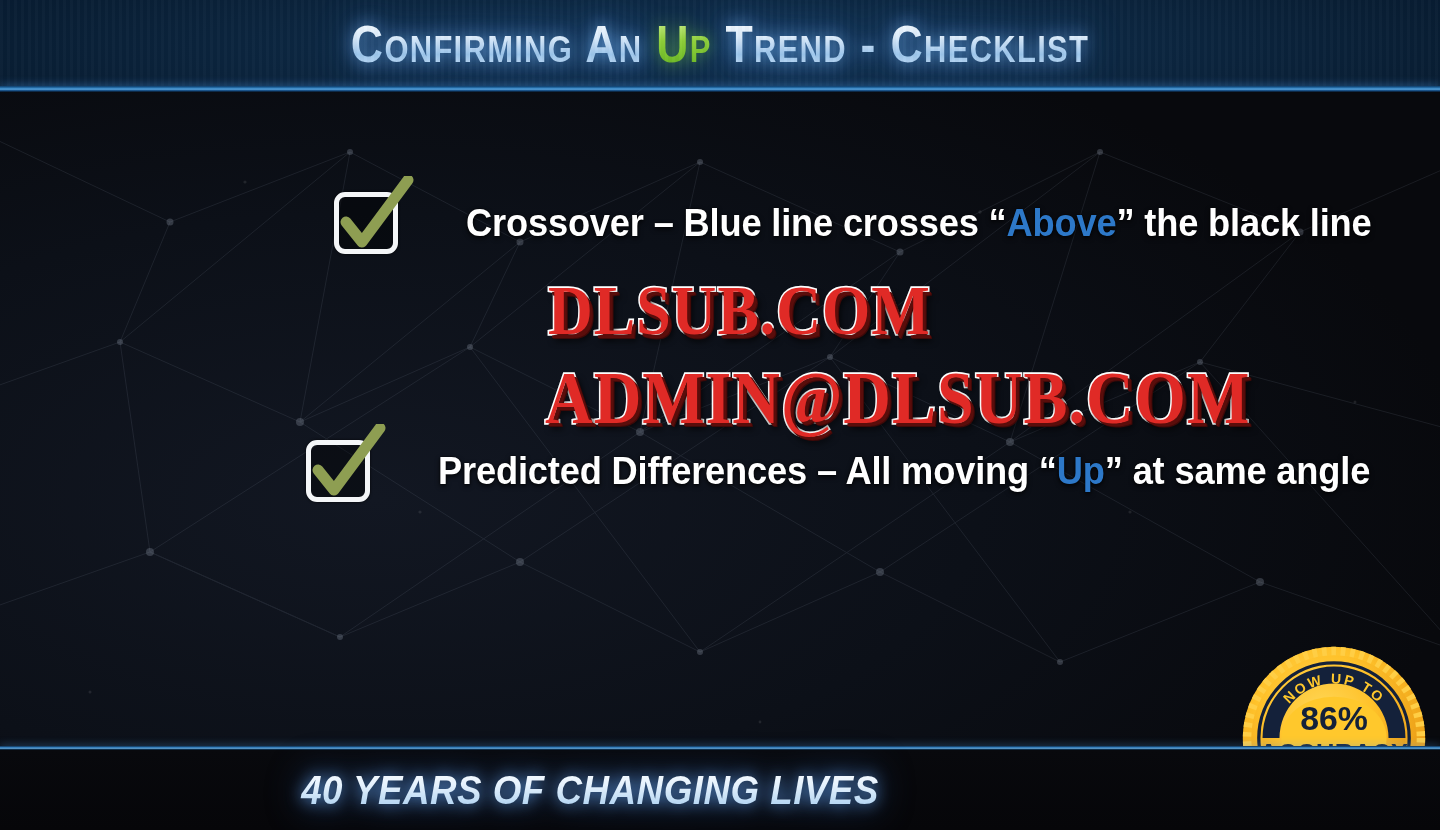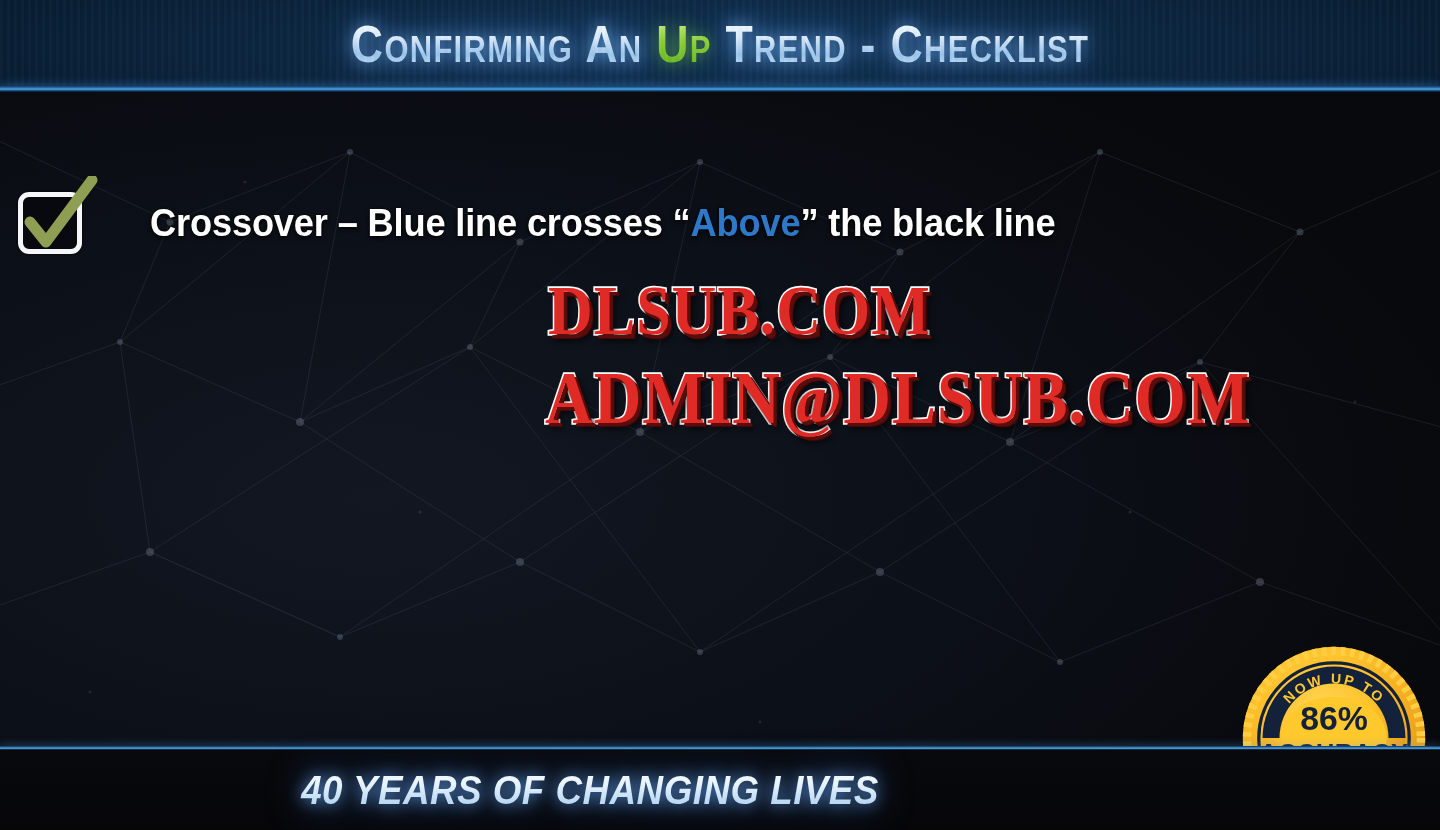--- a/index.html
+++ b/index.html
@@ -73,21 +73,21 @@
       radial-gradient(ellipse 1100px 520px at 26% 62%, #121722 0%, #0c1018 55%, #08090d 100%),
       linear-gradient(180deg,#0e1119 0%, #0a0c11 55%, #08080b 100%);
     overflow:hidden;
   }
   .net { position:absolute; inset:0; opacity:.9; }
 
   
   .checklist { position:absolute; left:0; top:0; width:1440px; height:656px; }
   .check-row {
     position:absolute; left:0; width:1440px; height:70px;
-    display:flex; align-items:center;
+    display:flex; align-items:center;justify-content:flex-end;
   }
   .check-row.r0{ top:96px; }
   .check-row.r1{ top:218px; }
   .check-row.r2{ top:344px; }
   .check-row.r3{ top:468px; }
 
   .checkbox {
     position:relative;
     width:64px; height:62px;
     margin-left:18px;
@@ -251,20 +251,31 @@
           <svg class="tick" viewBox="0 0 86 86">
             <path d="M16 46 L32 66 L78 4" fill="none" stroke="#8e9e52" stroke-width="11" stroke-linecap="round" stroke-linejoin="round"></path>
           </svg>
         </div>
         <div class="item-text">
           <span>Crossover – Blue line crosses “</span><span class="hl-blue">Above</span><span>” the black line</span>
         </div>
       </div>
 
 
+      <div class="check-row r2">
+        <div class="checkbox">
+          <div class="box"></div>
+          <svg class="tick" viewBox="0 0 86 86">
+            <path d="M16 46 L32 66 L78 4" fill="none" stroke="#8e9e52" stroke-width="11" stroke-linecap="round" stroke-linejoin="round"></path>
+          </svg>
+        </div>
+        <div class="item-text">
+          <span>Predicted Differences – All moving “</span><span class="hl-blue">Up</span><span>” at same angle</span>
+        </div>
+      </div>
 
 
     </div>
 
     <div class="watermark">
       <div class="wm-line wm-1">DLSUB.COM</div>
       <div class="wm-line wm-2">ADMIN@DLSUB.COM</div>
     </div>
 
     <svg class="badge" viewBox="0 0 200 200">

